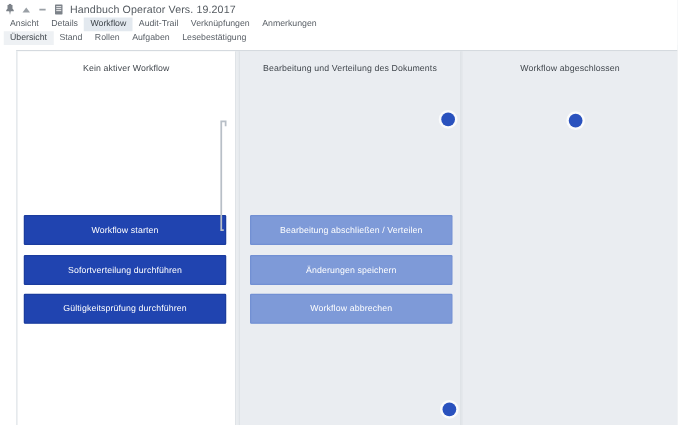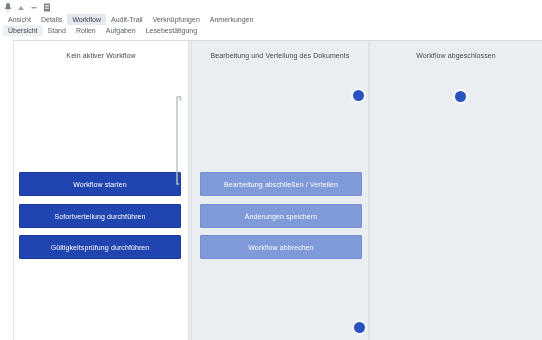--- a/index.html
+++ b/index.html
@@ -184,20 +184,21 @@
     </svg>
   </span>
   <span class="tb-icon">
     <svg width="8" height="9" viewBox="0 0 8 9">
       <rect x="1" y="0.5" width="6" height="8" rx="0.5" fill="#7c8289"></rect>
       <rect x="2" y="2" width="4" height="0.7" fill="#ffffff"></rect>
       <rect x="2" y="3.6" width="4" height="0.7" fill="#ffffff"></rect>
       <rect x="2" y="5.2" width="4" height="0.7" fill="#ffffff"></rect>
     </svg>
   </span>
+  <span class="tb-title">Handbuch Operator Vers. 19.2017</span>
 </div>
 
 <div class="menubar">
   <div class="menurow row1">
     <div class="menu-item">Ansicht</div>
     <div class="menu-item">Details</div>
     <div class="menu-item active">Workflow</div>
     <div class="menu-item">Audit-Trail</div>
     <div class="menu-item">Verknüpfungen</div>
     <div class="menu-item">Anmerkungen</div>

